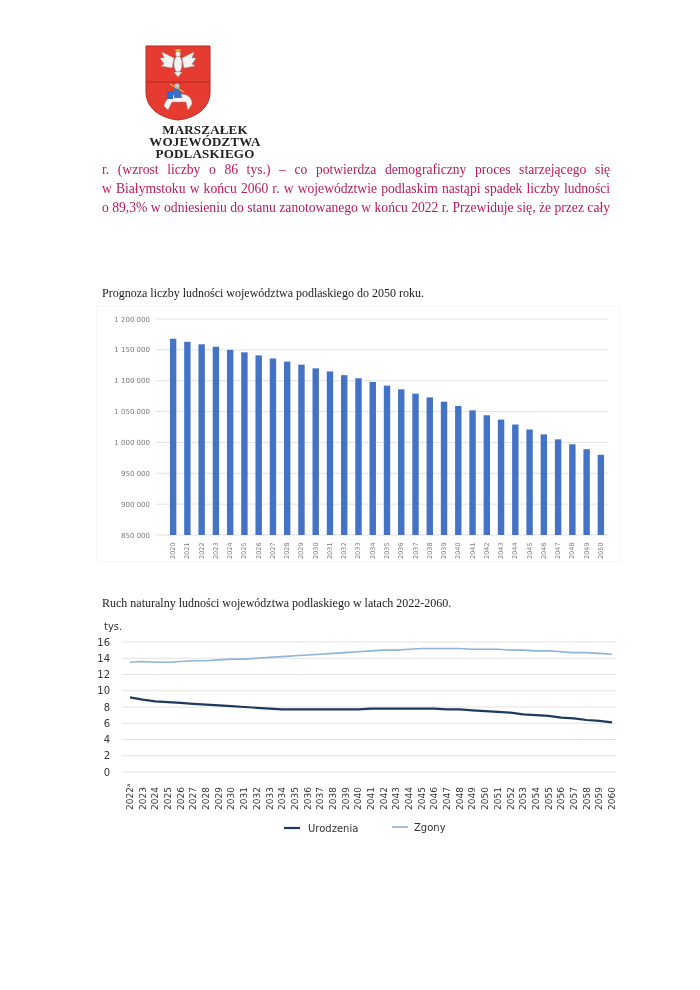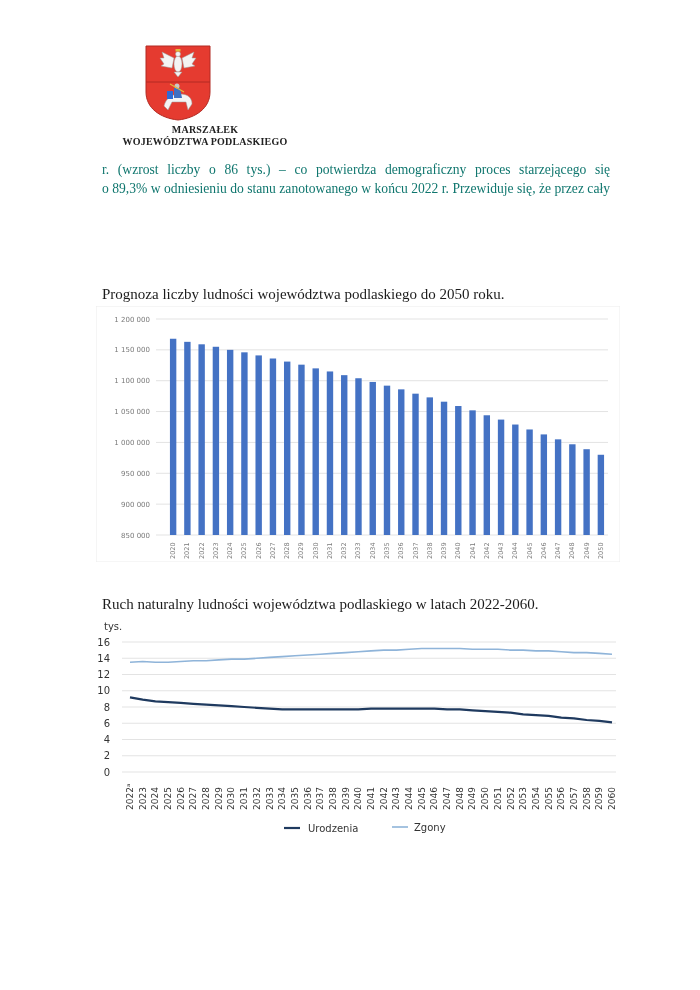--- a/index.html
+++ b/index.html
@@ -1,22 +1,22 @@
 <!DOCTYPE html>
 <html><head>
 <meta charset="utf-8">
 <style>
   html, body { margin:0; padding:0; background:#ffffff; }
   body { width:700px; height:990px; position:relative; overflow:hidden; font-family:"Liberation Serif", serif; color:#1a1a1a; }
   .logo { position:absolute; left:144px; top:44px; width:68px; height:78px; }
-  .header-title { position:absolute; left:100px; top:124px; width:210px; text-align:center; font-family:"Liberation Serif", serif; font-weight:bold; font-size:10px; line-height:12px; letter-spacing:0.2px; color:#222; }
-  .body-text { position:absolute; left:102px; top:160px; width:508px; font-size:13.6px; line-height:19.2px; text-align:justify; color:#0f766e; }
+  .header-title { position:absolute; left:100px; top:124px; width:210px; text-align:center; font-family:"Liberation Serif", serif; font-weight:bold; font-size:13px; line-height:12px; letter-spacing:0.2px; color:#222; }
+  .body-text { position:absolute; left:102px; top:160px; width:508px; font-size:13.6px; line-height:19.2px; text-align:justify; color:#be185d; }
   .body-text .line { display:block; text-align-last:justify; white-space:nowrap; }
   .body-text .line.last { text-align-last:left; }
-  .caption { position:absolute; left:102px; font-size:15px; color:#1c1c1c; }
+  .caption { position:absolute; left:102px; font-size:12px; color:#1c1c1c; }
   .chart1 { position:absolute; left:96px; top:306px; width:524px; height:256px; }
   .chart2 { position:absolute; left:96px; top:612px; width:524px; height:230px; }
   .axis-label { font-family:"DejaVu Sans", sans-serif; }
 </style>
 </head>
 <body>
 
 <svg class="logo" viewBox="0 0 68 78">
   <path d="M2 2 H66 V48 C66 64 52 74 34 76 C16 74 2 64 2 48 Z" fill="#e53b30" stroke="#b22a22" stroke-width="1"></path>
   <line x1="2" y1="38" x2="66" y2="38" stroke="#b22a22" stroke-width="1"></line>
@@ -39,20 +39,21 @@
   </g>
 </svg>
 
 <div class="header-title">
   <div>MARSZAŁEK</div>
   <div>WOJEWÓDZTWA PODLASKIEGO</div>
 </div>
 
 <div class="body-text">
   <span class="line">r. (wzrost liczby o 86 tys.) – co potwierdza demograficzny proces starzejącego się</span>
+  <span class="line">w Białymstoku w końcu 2060 r. w województwie podlaskim nastąpi spadek liczby ludności</span>
   <span class="line">o 89,3% w odniesieniu do stanu zanotowanego w końcu 2022 r. Przewiduje się, że przez cały</span>
 </div>
 
 <div class="caption" style="top:286px;">Prognoza liczby ludności województwa podlaskiego do 2050 roku.</div>
 <svg class="chart1" id="chart1" viewBox="0 0 524 256">
     <rect x="0" y="0" width="524" height="256" fill="#fff" stroke="#ececec" stroke-width="1"></rect>
     <line x1="60" x2="512" y1="229" y2="229" stroke="#e3e3e3" stroke-width="1"></line>
     <text x="54" y="231.5" text-anchor="end" font-size="7" fill="#7a7a7a" class="axis-label">850 000</text>
     <line x1="60" x2="512" y1="198.14285714285714" y2="198.14285714285714" stroke="#e3e3e3" stroke-width="1"></line>
     <text x="54" y="200.64285714285714" text-anchor="end" font-size="7" fill="#7a7a7a" class="axis-label">900 000</text>

